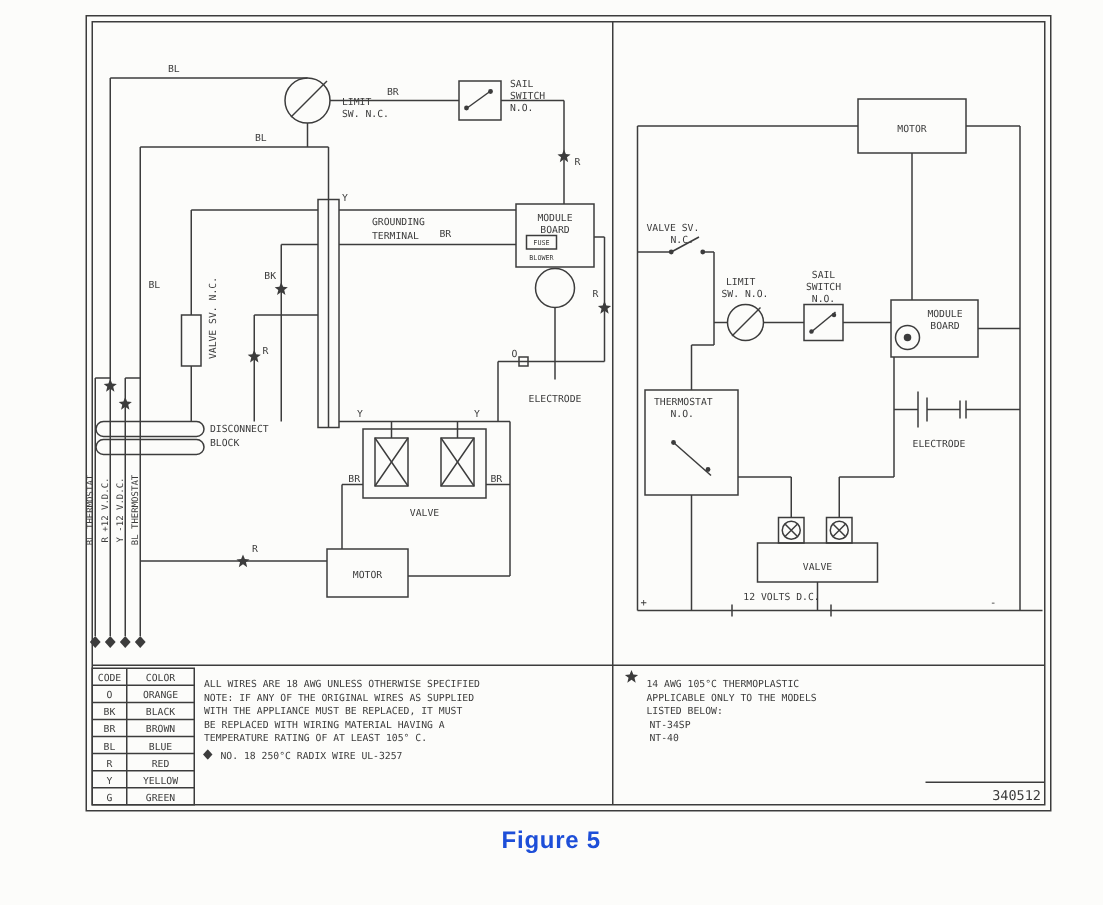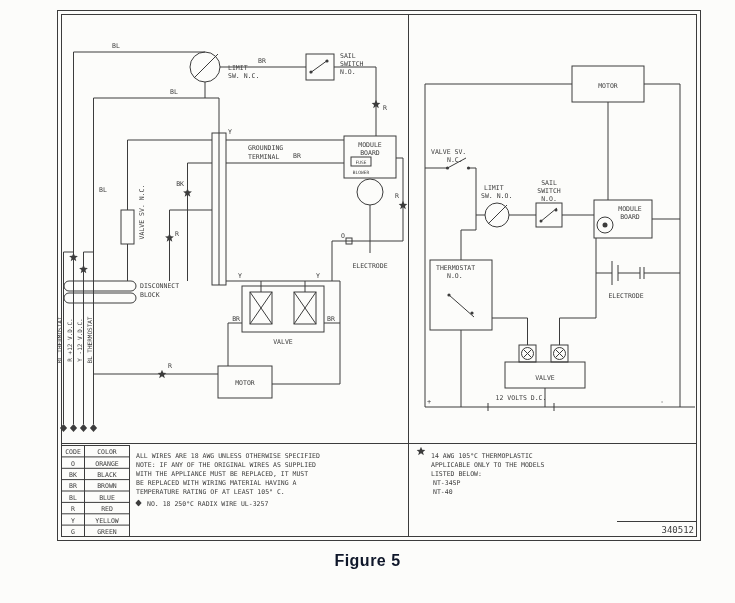--- a/index.html
+++ b/index.html
@@ -10,21 +10,21 @@
   svg text { fill:#3c3c3c; font-family:"DejaVu Sans Mono", monospace; }
   .t  { font-size:6.5px; }
   .t4 { font-size:4.5px; }
   .t6 { font-size:6px; }
   .t7 { font-size:7px; }
   .t9 { font-size:9px; }
   .mid { text-anchor:middle; }
   .end { text-anchor:end; }
   .caption { position:absolute; left:0; right:0; top:552px; text-align:center;
              font-family:"Liberation Sans", sans-serif; font-weight:bold;
-             font-size:16px; color:#0f172a; letter-spacing:0.5px; }
+             font-size:16px; color:#1d4ed8; letter-spacing:0.5px; }
 </style>
 </head>
 <body>
 
 <div class="page">
 <svg width="735" height="545" viewBox="0 0 735 545">
   <defs>
     <symbol id="star" viewBox="0 0 10 10">
       <path d="M5 .2 L6.4 3.6 L9.9 3.8 L7.2 6 L8.1 9.6 L5 7.4 L1.9 9.6 L2.8 6 L.1 3.8 L3.6 3.6 Z"></path>
     </symbol>

